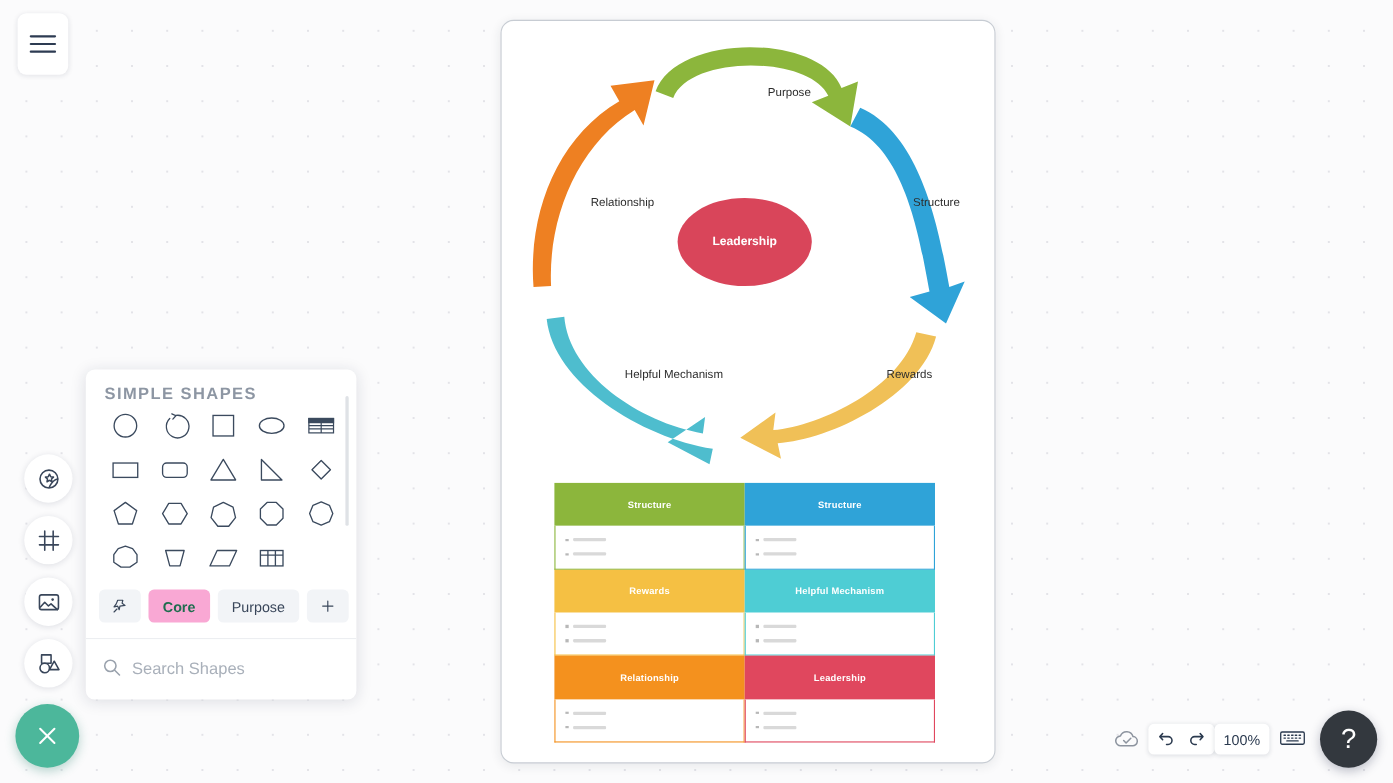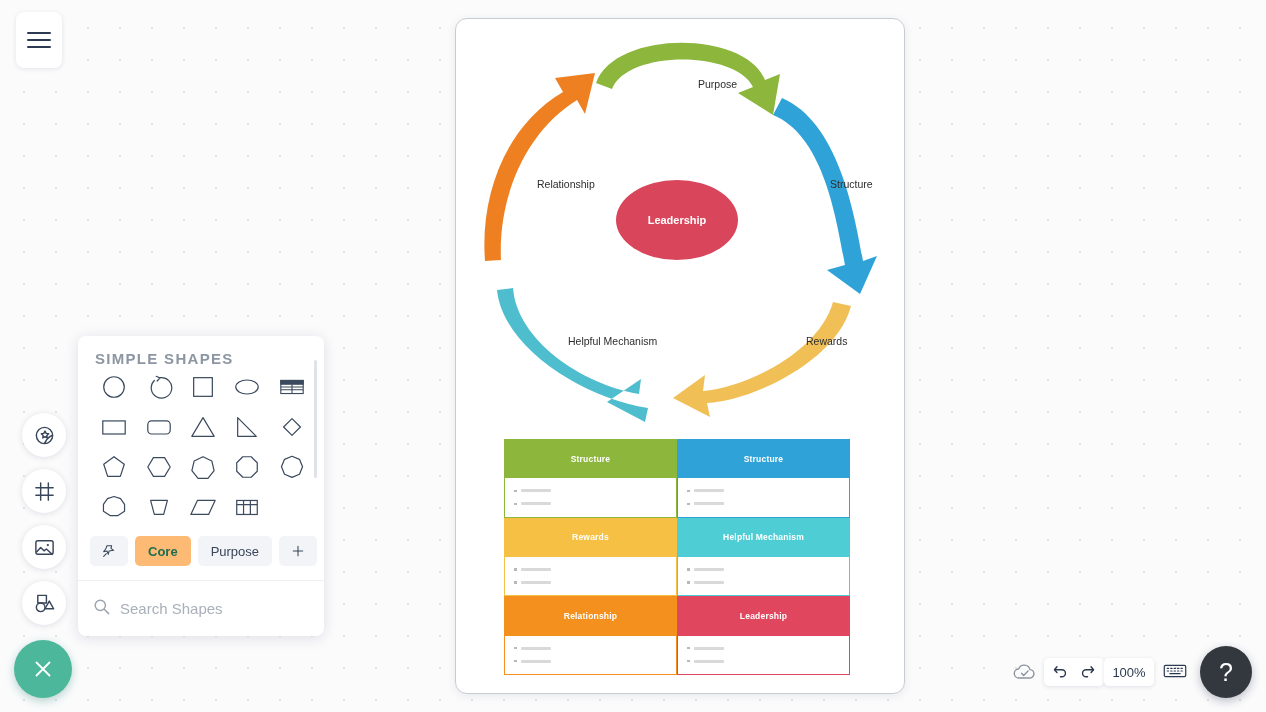--- a/index.html
+++ b/index.html
@@ -168,21 +168,21 @@
   #tabs-row {
     position: absolute; left: 12px; top: 200px;
     display: flex; gap: 7px; align-items: center;
   }
   .tab {
     height: 30px; padding: 0 13px; border-radius: 5px;
     background: #f2f4f7; color: #39465a;
     display: flex; align-items: center; justify-content: center;
     font-size: 13px; cursor: pointer;
   }
-  .tab.active { background: #fdba74; color: #1f6d4f; font-weight: 600; }
+  .tab.active { background: #f9a8d4; color: #1f6d4f; font-weight: 600; }
   .tab.icon-tab { padding: 0 11px; }
   #search-sep {
     position: absolute; left: 0; right: 0; top: 244px; height: 1px; background: #eceef1;
   }
   #search-row {
     position: absolute; left: 0; right: 0; top: 245px; bottom: 0;
     display: flex; align-items: center; padding: 0 14px; gap: 9px;
   }
   #search-input {
     flex: 1; border: 0; outline: 0; font-size: 15px; color: #4d7c0f;

